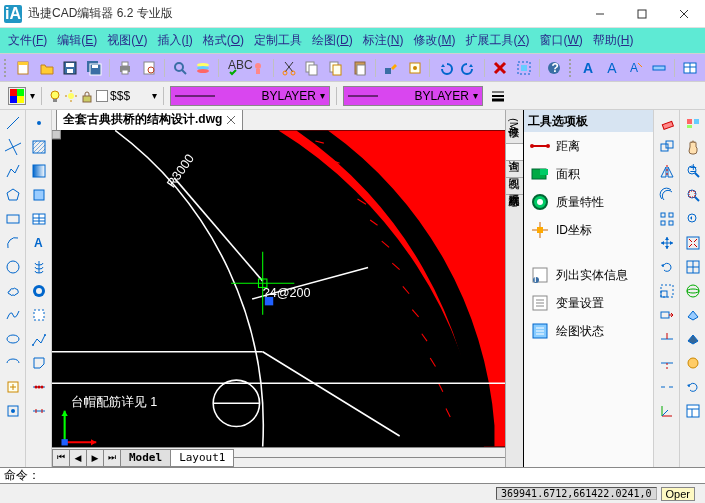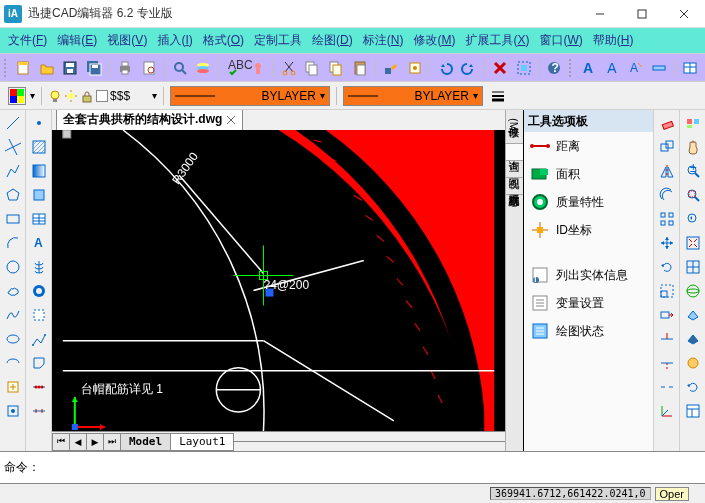--- a/index.html
+++ b/index.html
@@ -1,40 +1,40 @@
 <!DOCTYPE html>
 <html><head>
 <meta charset="utf-8">
 <style>
 * { box-sizing: border-box; margin: 0; padding: 0; font-family: "Microsoft YaHei", SimSun, sans-serif; font-size: 12px; user-select: none; }
 body { width: 705px; height: 503px; background: #f0f0f0; display: flex; flex-direction: column; overflow: hidden; }
 
 
 .titlebar { height: 28px; background: #fff; display: flex; align-items: center; padding-left: 4px; border-bottom: 1px solid #e0e0e0; }
-.titlebar .logo { width: 18px; height: 18px; background: #2196c4; color: #fff; display: flex; align-items: center; justify-content: center; font-size: 10px; font-weight: bold; border-radius: 2px; margin-right: 6px; }
+.titlebar .logo { width: 18px; height: 18px; background: #2196c4; color: #fff; display: flex; align-items: center; justify-content: center; font-size: 16px; font-weight: bold; border-radius: 2px; margin-right: 6px; }
 .titlebar .title { flex: 1; color: #333; }
 .titlebar .winctl { display: flex; }
 .titlebar .winbtn { width: 42px; height: 28px; display: flex; align-items: center; justify-content: center; color: #666; }
 
 
 .menubar { background: #5eead4; padding: 2px 4px; display: flex; flex-wrap: wrap; gap: 2px; border-bottom: 1px solid #d0d0d0; }
 .menuitem { padding: 2px 4px; color: #2a2a8a; }
 .menuitem .ul { text-decoration: underline; }
 
 
 .toolbar { background: #c4b5fd; padding: 2px 4px; display: flex; align-items: center; gap: 2px; border-bottom: 1px solid #d0d0d0; height: 28px; }
 .tbtn { width: 22px; height: 22px; display: flex; align-items: center; justify-content: center; border-radius: 2px; }
 .tsep { width: 1px; height: 18px; background: #c0c0c0; margin: 0 2px; }
 .toolbar .grip { width: 4px; height: 18px; border-left: 2px dotted #a0a0a0; margin-right: 2px; }
 
 
 .toolbar2 { background: #f0f0f0; padding: 2px 4px; display: flex; align-items: center; gap: 4px; border-bottom: 1px solid #d0d0d0; height: 28px; }
 .colorswatch { width: 18px; height: 18px; display: flex; align-items: center; justify-content: center; border: 1px solid #888; }
 .layerbox { display: flex; align-items: center; gap: 2px; }
-.dropdown { height: 20px; border: 1px solid #888; background: #f97316; display: flex; align-items: center; padding: 0 4px; }
+.dropdown { height: 20px; border: 1px solid #888; background: #d946ef; display: flex; align-items: center; padding: 0 4px; }
 .dropdown .dd-arrow { margin-left: 4px; }
 
 
 .workarea { flex: 1; display: flex; overflow: hidden; }
 .leftbar { width: 26px; background: #f0f0f0; display: flex; flex-direction: column; align-items: center; padding-top: 2px; gap: 2px; border-right: 1px solid #d0d0d0; }
 .leftbar2 { width: 26px; background: #f0f0f0; display: flex; flex-direction: column; align-items: center; padding-top: 2px; gap: 2px; border-right: 1px solid #d0d0d0; }
 .rightbar { width: 26px; background: #f0f0f0; display: flex; flex-direction: column; align-items: center; padding-top: 2px; gap: 2px; border-left: 1px solid #d0d0d0; }
 .rightbar2 { width: 26px; background: #f0f0f0; display: flex; flex-direction: column; align-items: center; padding-top: 2px; gap: 2px; border-left: 1px solid #d0d0d0; }
 .lbtn { width: 22px; height: 22px; display: flex; align-items: center; justify-content: center; }
 
@@ -55,22 +55,22 @@
 .palette .pbody { flex: 1; overflow: auto; background: #fafafa; }
 .palette .pitem { display: flex; align-items: center; gap: 6px; padding: 4px 6px; }
 .palette .pitem .picon { width: 20px; height: 20px; display: flex; align-items: center; justify-content: center; }
 .palette .pdivider { height: 1px; background: transparent; margin: 8px 0; }
 
 .sidetabs { width: 18px; background: #e8e8e8; display: flex; flex-direction: column; border-left: 1px solid #aaa; }
 .sidetab { flex: 0 0 auto; writing-mode: vertical-rl; padding: 8px 2px; font-size: 11px; border-bottom: 1px solid #aaa; text-align: center; }
 .sidetab.active { background: #fafafa; }
 
 
-.cmdline { height: 32px; background: #fff; border-top: 1px solid #888; padding: 0 4px; display: flex; align-items: center; font-family: SimSun, monospace; }
-.statusbar { height: 20px; background: #f0f0f0; border-top: 1px solid #888; display: flex; align-items: center; justify-content: flex-end; padding: 0 16px; gap: 4px; }
+.cmdline { height: 16px; background: #fff; border-top: 1px solid #888; padding: 0 4px; display: flex; align-items: center; font-family: SimSun, monospace; }
+.statusbar { height: 20px; background: #f0f0f0; border-top: 1px solid #888; display: flex; align-items: center; justify-content: flex-end; padding: 0 10px; gap: 4px; }
 .statusbar .coord { background: #d8d8d8; border: 1px inset #aaa; padding: 0 4px; font-family: monospace; font-size: 10px; min-width: 150px; }
 .statusbar .sbtn { border: 1px solid #888; padding: 0 4px; font-size: 11px; background: #fef9c3; }
 
 svg { overflow: visible; }
 </style>
 </head>
 <body>
 
 <div class="titlebar">
   <div class="logo">iA</div>

